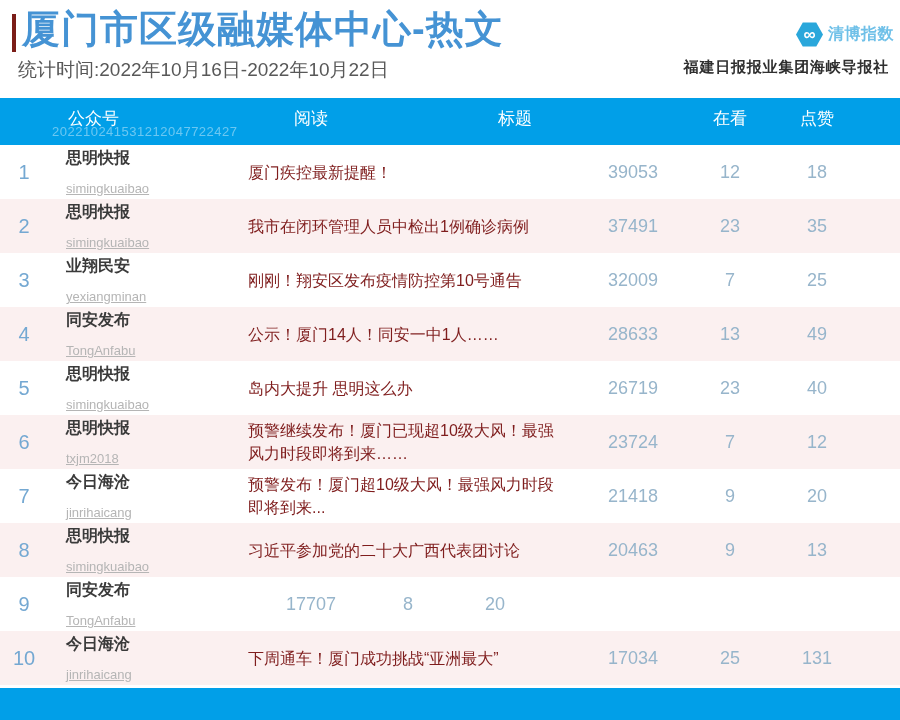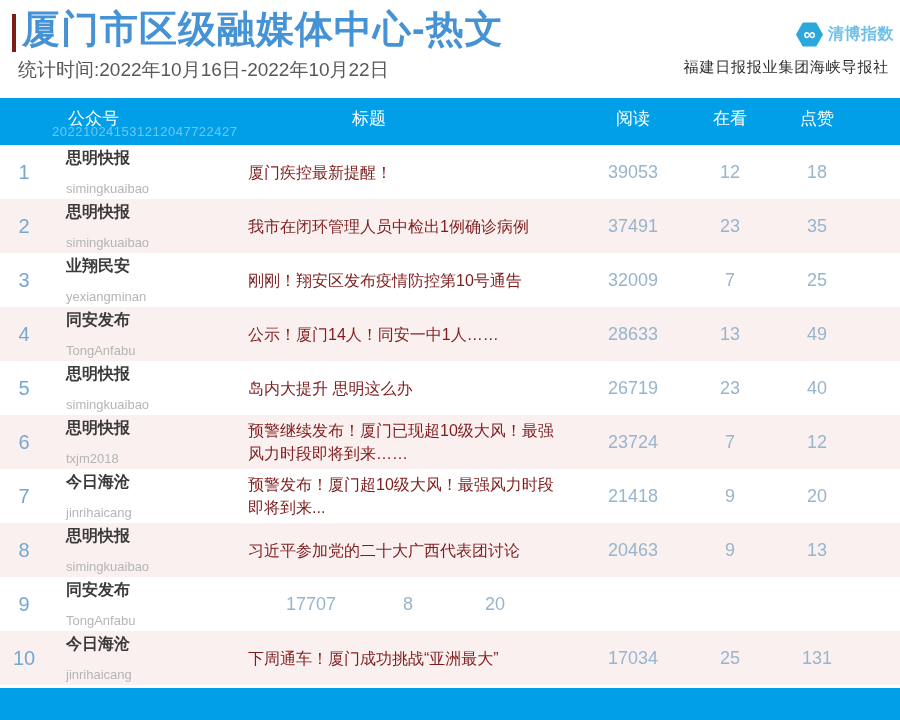--- a/index.html
+++ b/index.html
@@ -21,21 +21,21 @@
   .logo-row{position:absolute;right:18px;top:21px;display:flex;align-items:center;gap:5px;}
   .logo-hex{
     width:27px;height:27px;background:#2aa7db;color:#ffffff;
     display:flex;align-items:center;justify-content:center;
     clip-path:polygon(25% 6%,75% 6%,100% 50%,75% 94%,25% 94%,0 50%);
     font-size:17px;font-weight:bold;line-height:1;
   }
   .logo-text{color:#6fc0e8;font-size:16px;font-weight:bold;letter-spacing:0.5px;}
   .org-line{
     position:absolute;right:23px;top:58px;
-    font-size:15px;font-weight:normal;color:#2f2f2f;letter-spacing:0.8px;white-space:nowrap;
+    font-size:15px;font-weight:bold;color:#2f2f2f;letter-spacing:0.8px;white-space:nowrap;
   }
 
   
   .thead{
     position:absolute;top:98px;left:0;width:900px;height:47px;
     background:#019fe8;color:#ffffff;box-sizing:border-box;
     display:flex;align-items:flex-start;padding-top:9px;
   }
   .thead .hcell{font-size:17px;}
   .h-rank{width:48px;}
@@ -49,21 +49,21 @@
     font-size:13px;color:rgba(255,255,255,0.42);letter-spacing:0.5px;
   }
 
   
   .rows{position:absolute;top:145px;left:0;width:900px;}
   .row{display:flex;align-items:center;height:54px;background:#ffffff;}
   .row.alt{background:#fbf0f0;}
   .c-rank{width:48px;text-align:center;color:#74a8d2;font-size:20px;}
   .c-account{width:190px;padding-left:18px;box-sizing:border-box;}
   .acc-name{font-size:16px;font-weight:bold;color:#3a3a3a;}
-  .acc-id{font-size:13px;color:#b5b5b5;margin-top:12px;}
+  .acc-id{font-size:13px;color:#b5b5b5;margin-top:12px;text-decoration:underline;}
   .c-title{
     width:322px;padding-left:10px;box-sizing:border-box;
     font-size:16px;color:#7f1d1d;line-height:23px;
   }
   .num{font-size:18px;color:#97b5cb;}
   .c-reads{width:146px;text-align:center;}
   .c-watching{width:48px;text-align:center;}
   .c-likes{width:126px;text-align:center;}
 
   
@@ -83,22 +83,22 @@
         <span>∞</span>
       </div>
       <div class="logo-text">清博指数</div>
     </div>
     <div class="org-line">福建日报报业集团海峡导报社</div>
   </div>
 
   <div class="thead">
     <div class="hcell h-rank"></div>
     <div class="hcell h-account">公众号</div>
+    <div class="hcell h-reads">阅读</div>
     <div class="hcell h-title">标题</div>
-    <div class="hcell h-reads">阅读</div>
     <div class="hcell h-watching">在看</div>
     <div class="hcell h-likes">点赞</div>
     <div class="watermark">202210241531212047722427</div>
   </div>
 
   <div class="rows">
       <div class="row">
         <div class="c-rank">1</div>
         <div class="c-account">
           <div class="acc-name">思明快报</div>

